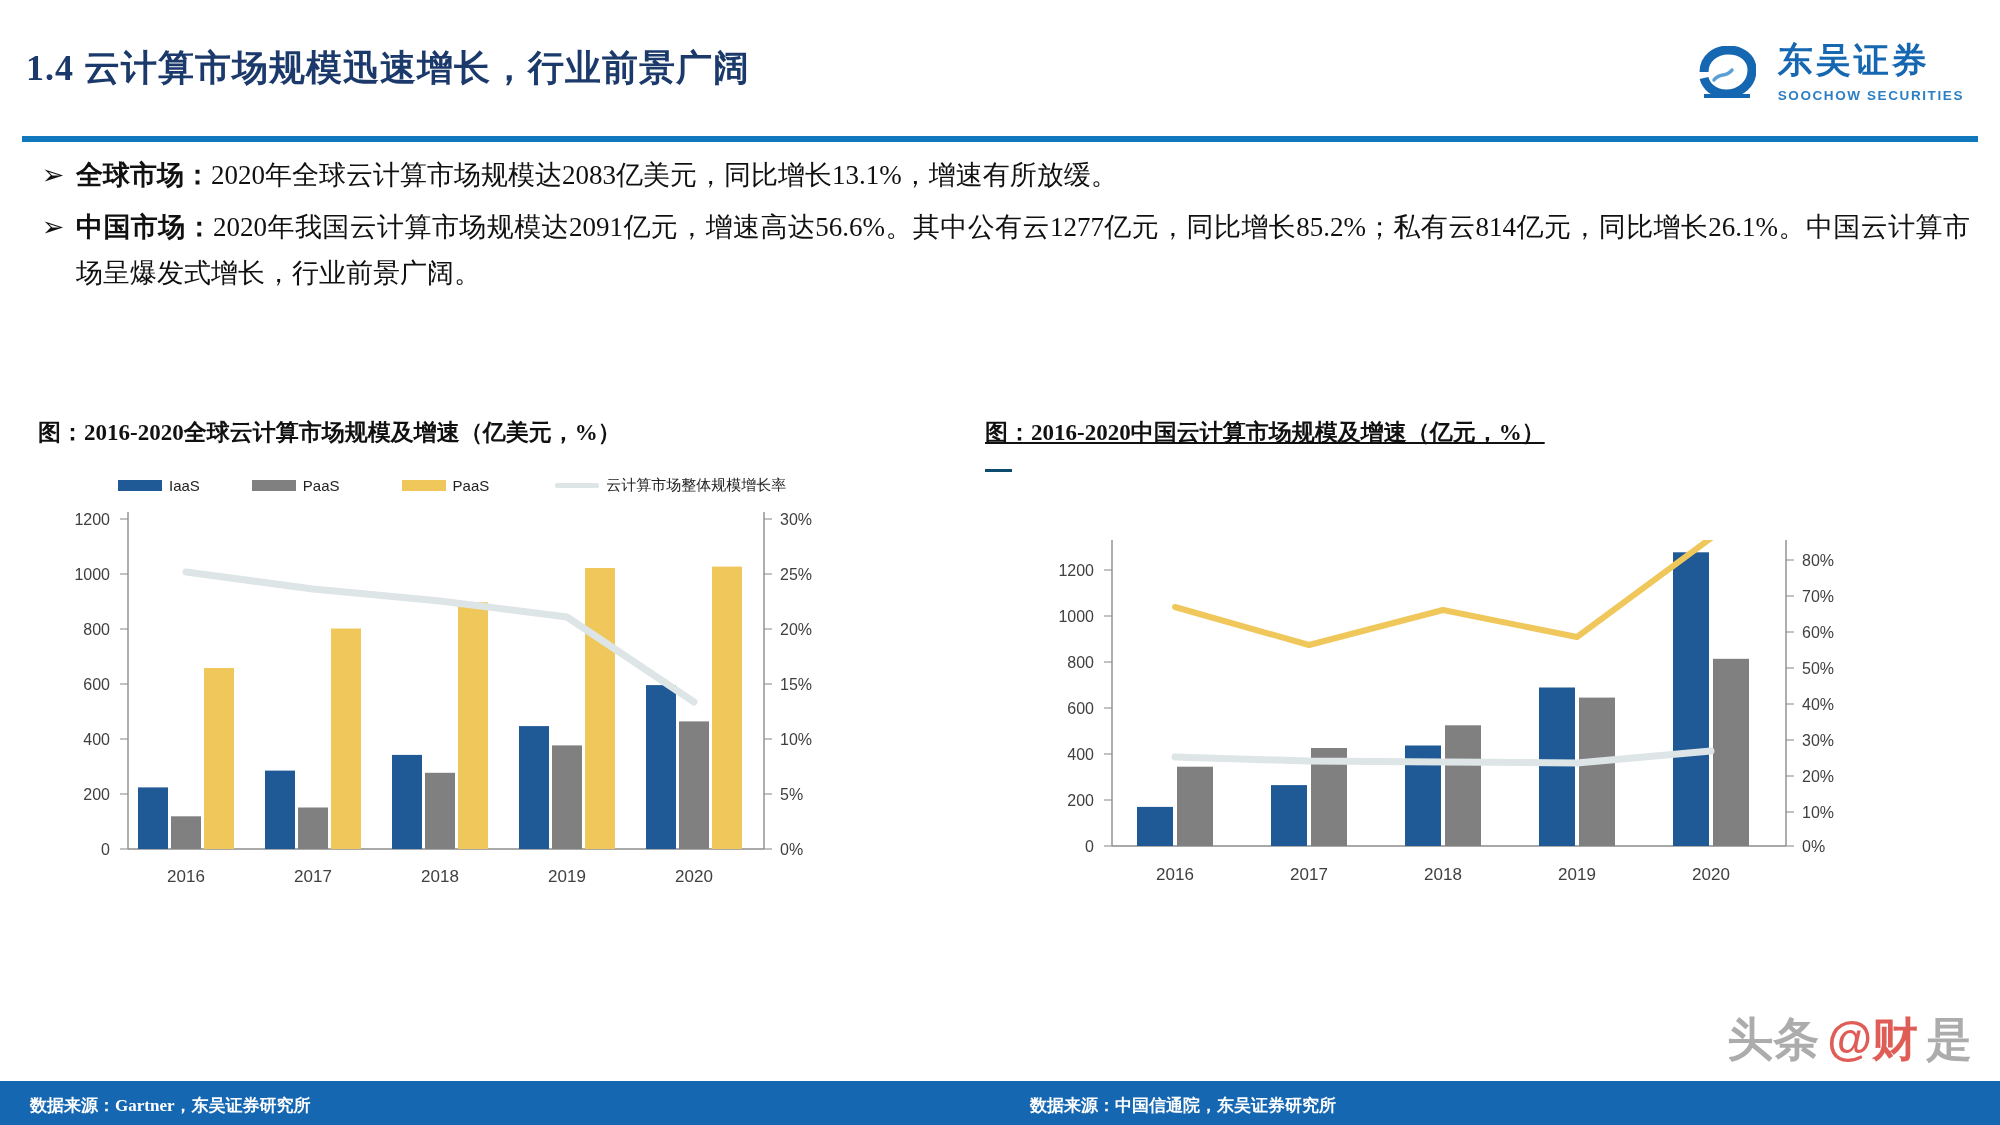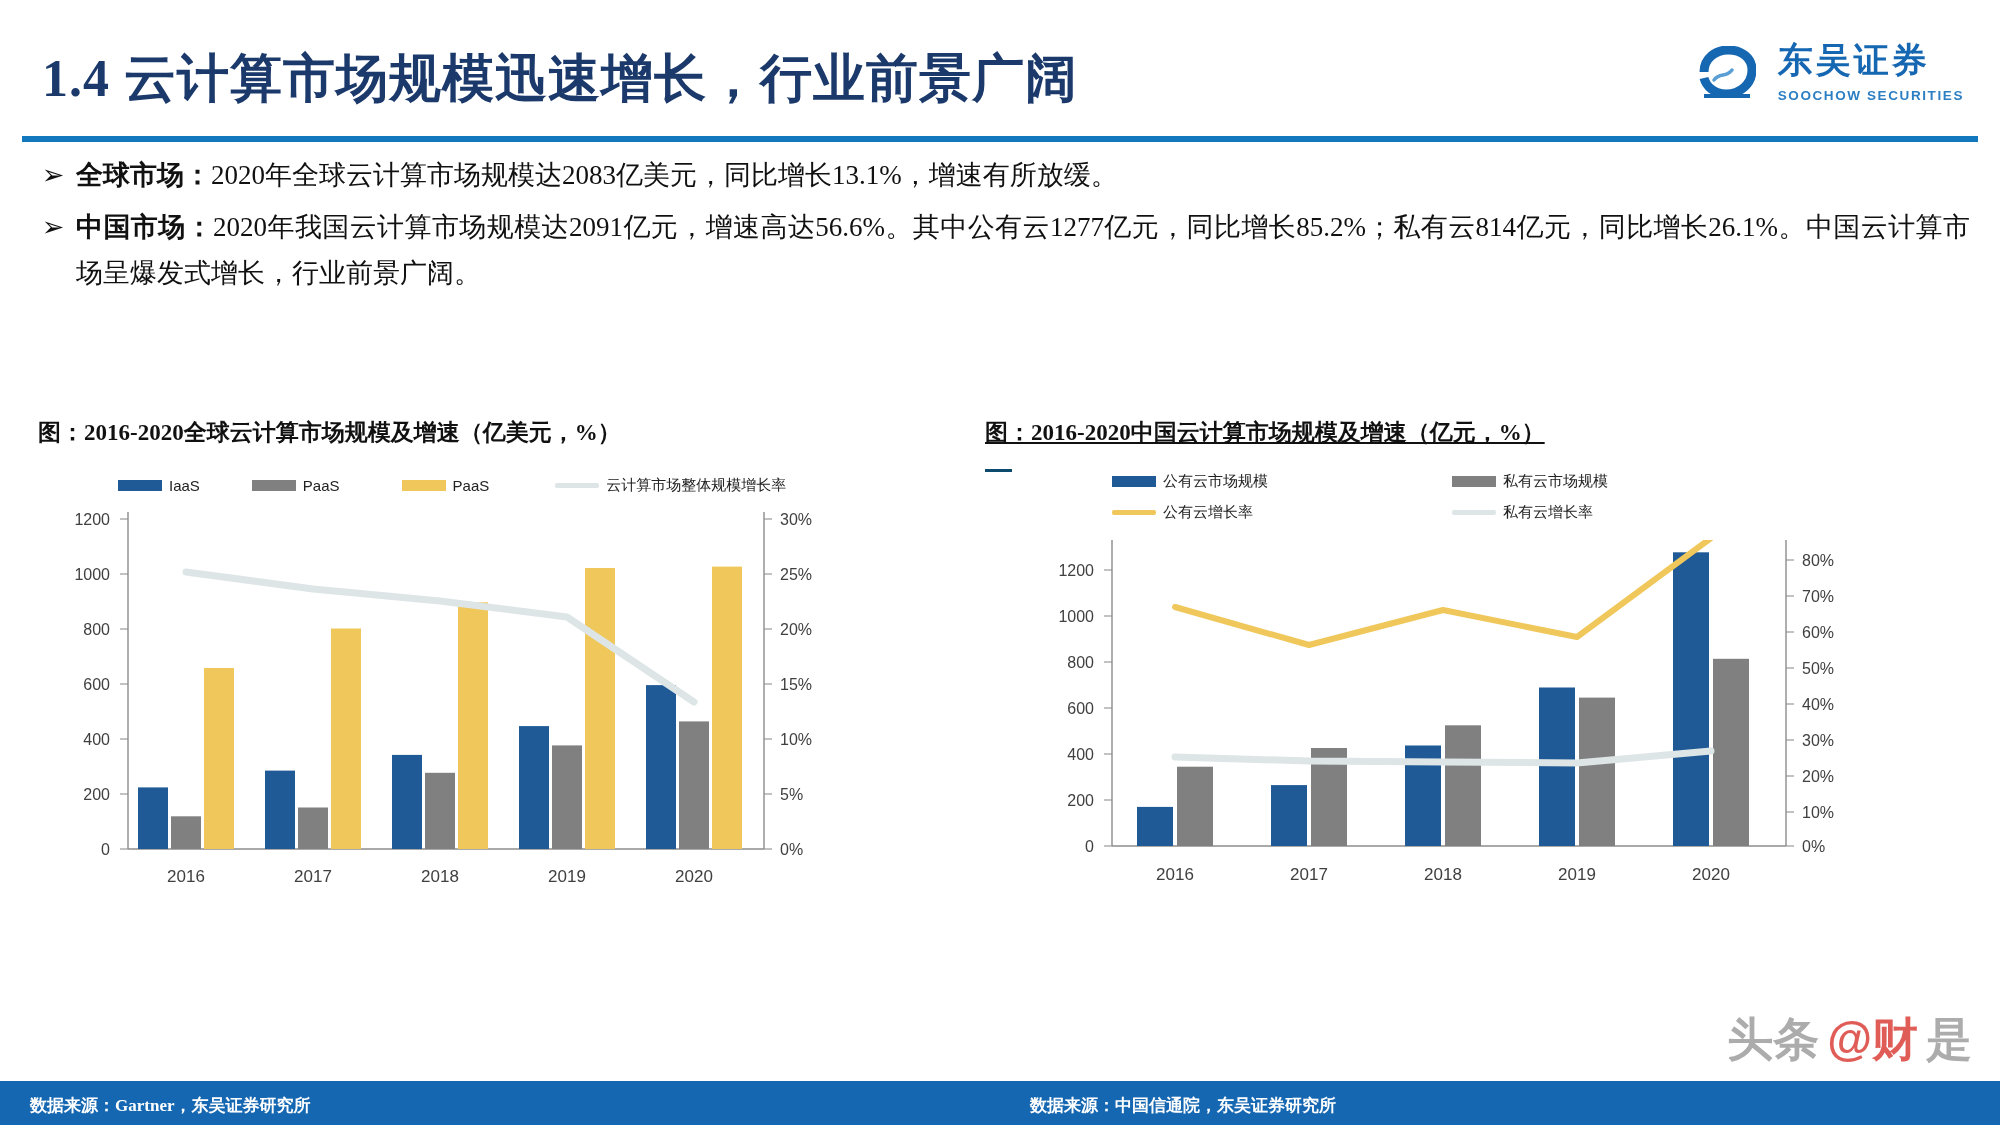--- a/index.html
+++ b/index.html
@@ -4,23 +4,23 @@
 <style>
   html,body{margin:0;padding:0;}
   body{
     width:2000px;height:1125px;background:#ffffff;
     font-family:"Liberation Serif", serif;
     position:relative;overflow:hidden;
   }
   
   #header{position:absolute;left:0;top:0;width:2000px;height:146px;}
   #page-title{
-    position:absolute;left:42px;top:44px;
+    position:absolute;left:26px;top:44px;
     font-family:"Liberation Serif", serif;
-    font-size:52px;font-weight:bold;color:#1b3a6b;letter-spacing:1px;
+    font-size:36px;font-weight:bold;color:#1b3a6b;letter-spacing:1px;
     white-space:nowrap;
   }
   #logo{position:absolute;right:36px;top:42px;height:60px;display:flex;align-items:center;gap:22px;}
   #logo-mark{width:58px;height:52px;position:relative;}
   #logo-text{display:flex;flex-direction:column;justify-content:center;line-height:1;}
   #logo-cn{font-family:"Liberation Sans",sans-serif;font-size:35px;font-weight:bold;color:#1667b2;letter-spacing:3px;}
   #logo-en{font-family:"Liberation Sans",sans-serif;font-size:13.5px;font-weight:bold;color:#2d7fc4;letter-spacing:1.6px;margin-top:12px;}
   #header-rule{position:absolute;left:22px;top:136px;width:1956px;height:6px;background:#1278be;}
 
   
@@ -215,38 +215,20 @@
       <text x="158" y="380">2016</text>
       <text x="285" y="380">2017</text>
       <text x="412" y="380">2018</text>
       <text x="539" y="380">2019</text>
       <text x="666" y="380">2020</text>
     </g>
   </svg>
 </div>
 
 <div class="panel" id="panel-right">
-  <div class="legend" id="legend-right" style="left:100px;top:10px;width:830px;">
-    <div class="legend-item" style="width:330px">
-      <span class="swatch-bar" style="background:#1f5a96"></span>
-      <span>公有云市场规模</span>
-    </div>
-    <div class="legend-item" style="width:330px">
-      <span class="swatch-bar" style="background:#808080"></span>
-      <span>私有云市场规模</span>
-    </div>
-    <div class="legend-item" style="width:330px;margin-top:12px">
-      <span class="swatch-line" style="background:#f0c75a"></span>
-      <span>公有云增长率</span>
-    </div>
-    <div class="legend-item" style="width:330px;margin-top:12px">
-      <span class="swatch-line" style="background:#dde5e6"></span>
-      <span>私有云增长率</span>
-    </div>
-  </div>
 
   <svg class="plot" id="plot-right" style="left:0;top:78px;" width="955" height="490">
 
     <g font-family="Liberation Sans, sans-serif" font-size="16" fill="#404040">
       <text x="82" y="-10" text-anchor="end">1400</text>
       <text x="82" y="36" text-anchor="end">1200</text>
       <text x="82" y="82" text-anchor="end">1000</text>
       <text x="82" y="128" text-anchor="end">800</text>
       <text x="82" y="174" text-anchor="end">600</text>
       <text x="82" y="220" text-anchor="end">400</text>

